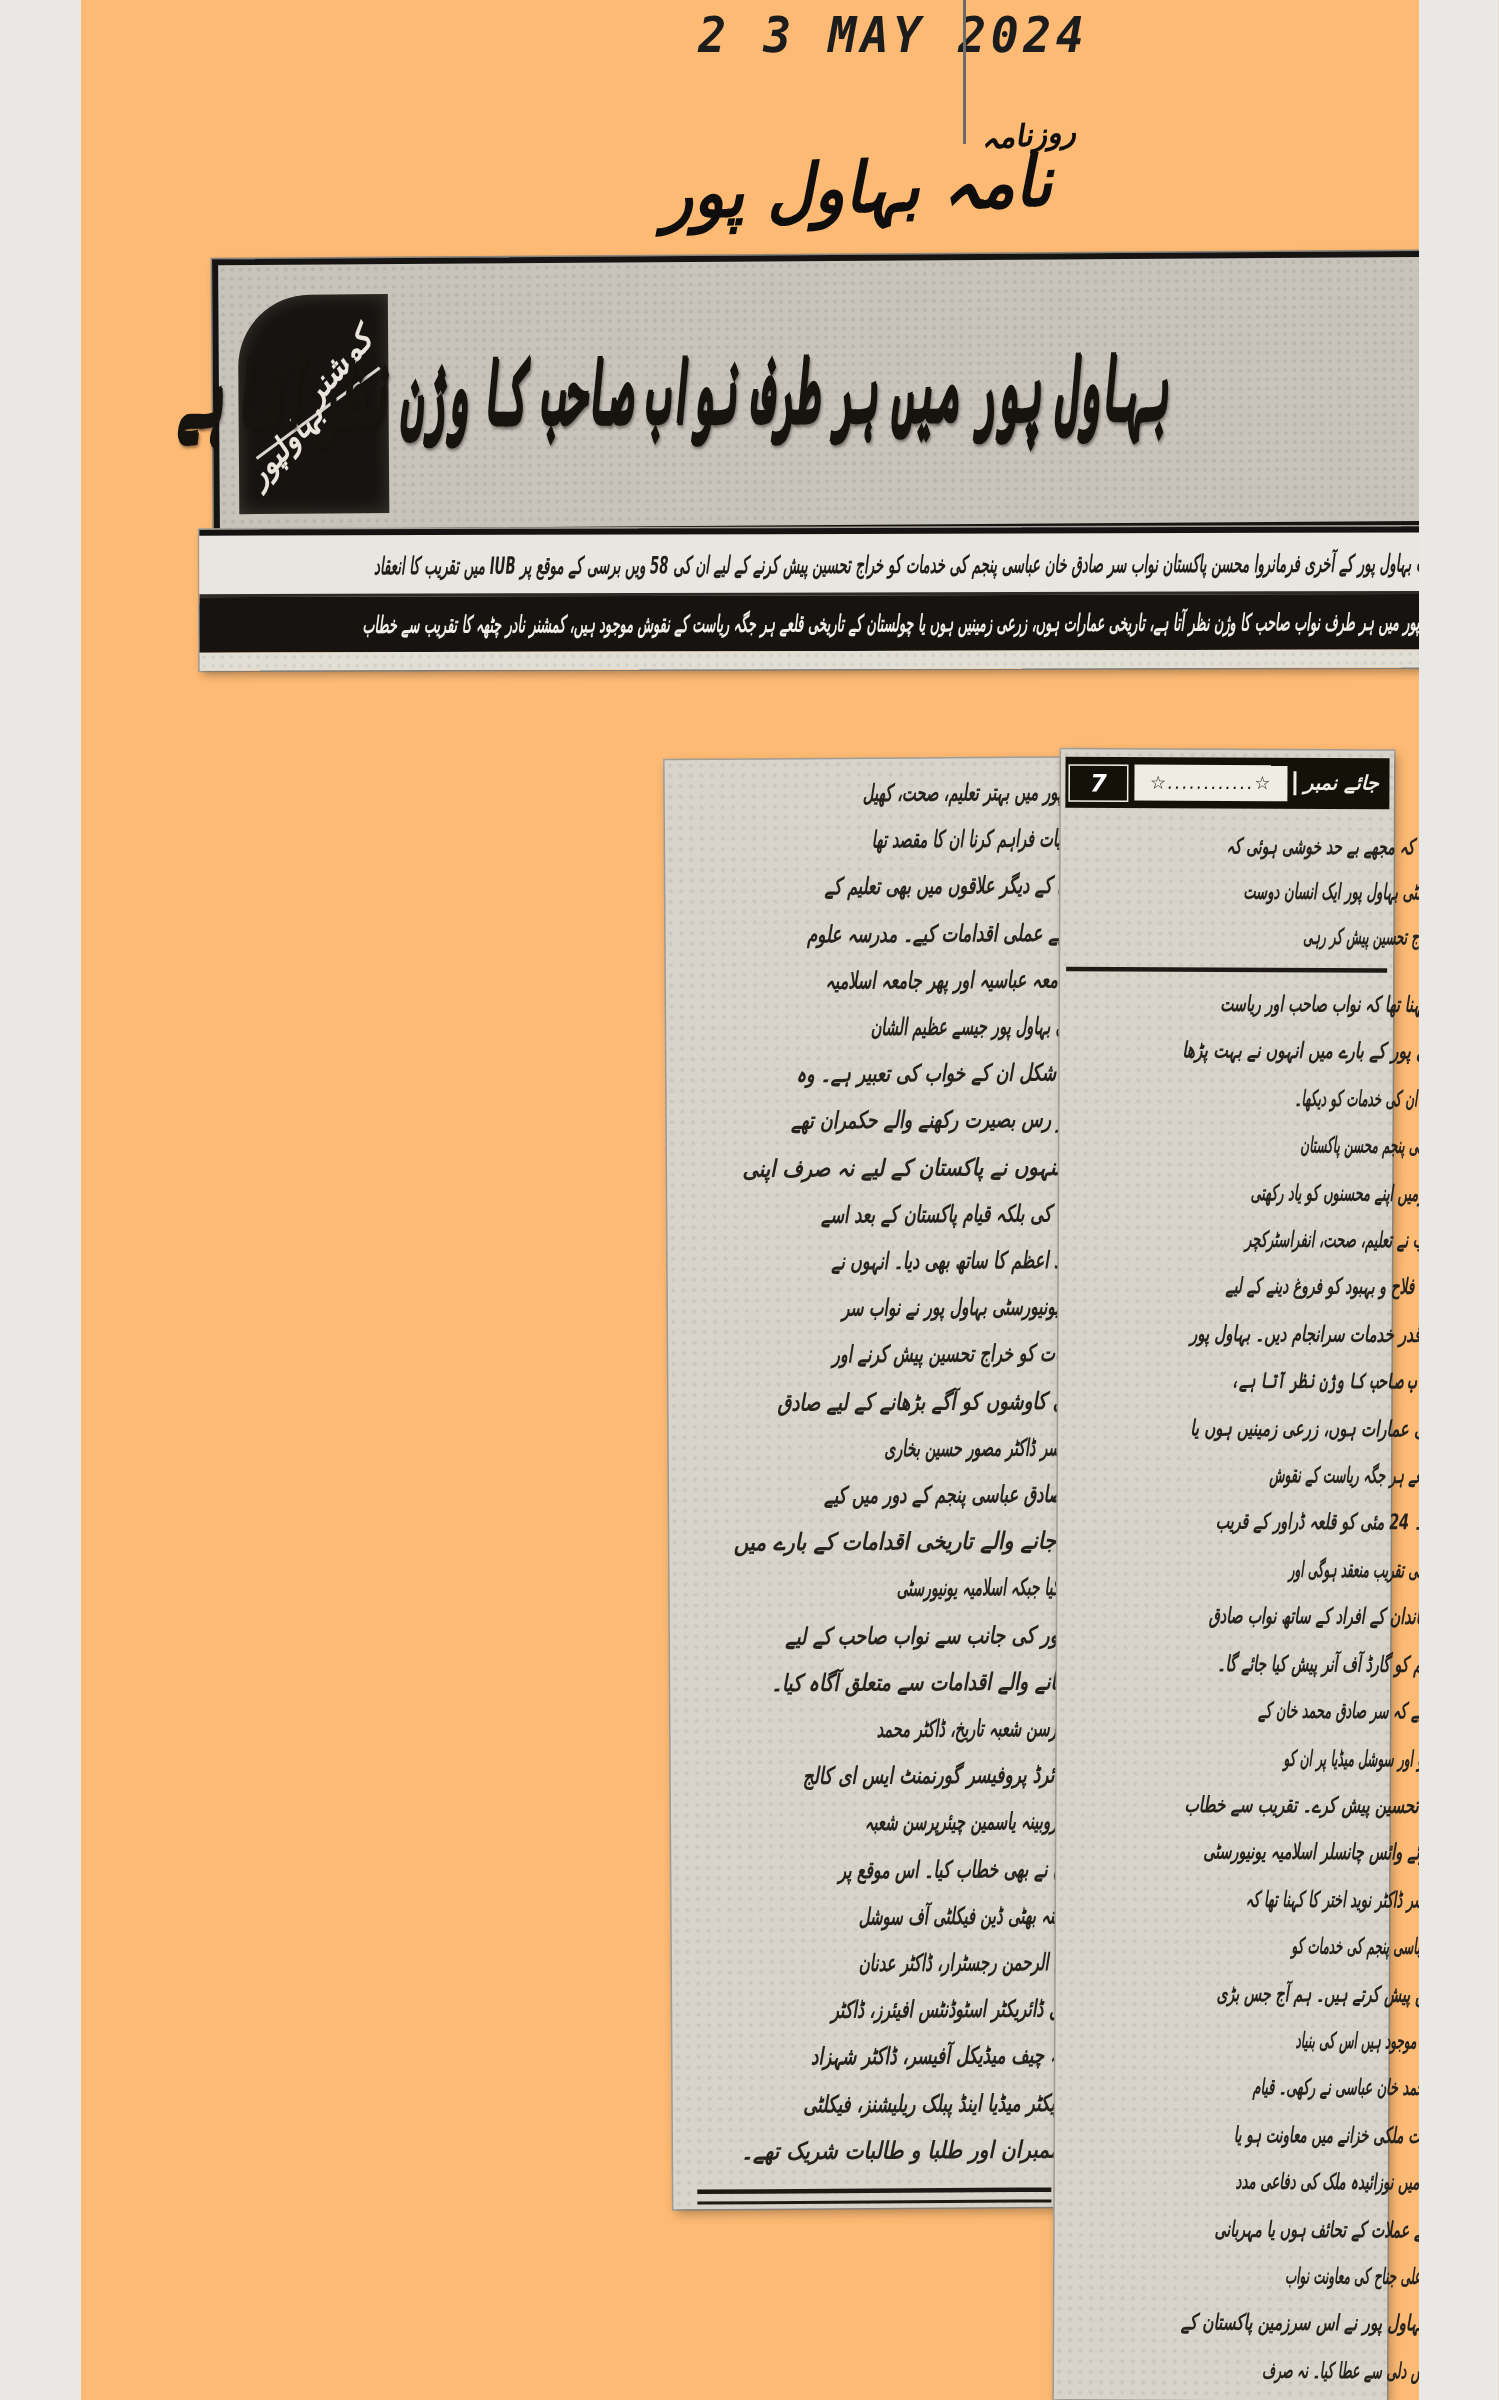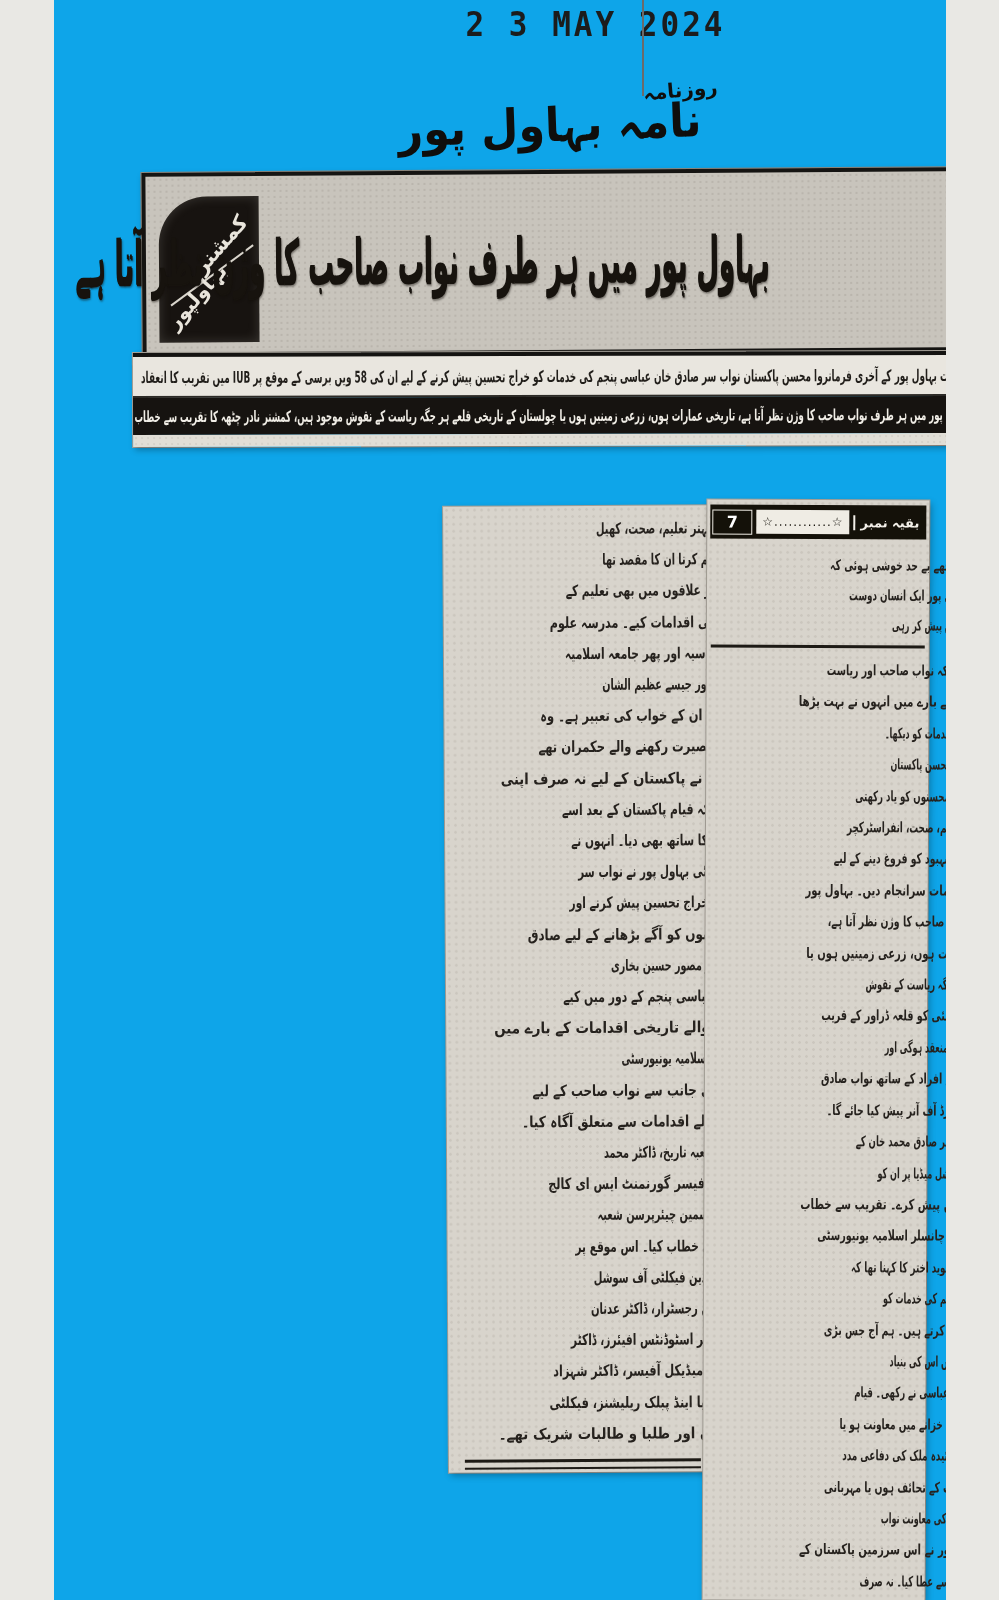--- a/index.html
+++ b/index.html
@@ -1,17 +1,17 @@
 <!DOCTYPE html>
 <html lang="ur"><head>
 <meta charset="utf-8">
 <style>
   html,body{margin:0;padding:0;background:#e9e8e4;}
-  #page{position:relative;width:892px;height:1600px;margin:0 auto;background:#0ea5e9;
-        overflow:hidden;font-family:"DejaVu Sans",sans-serif;}
+  #page{position:relative;width:892px;height:1600px;margin:0 auto;background:#fdba74;
+        overflow:hidden;font-family:"DejaVu Sans",sans-serif;font-style:italic;}
   
   .stamp{position:absolute;left:412px;top:6px;font-family:"DejaVu Sans Mono",monospace;
          font-weight:700;font-size:31px;letter-spacing:3px;color:#1c1c1c;
          transform:scaleY(1.06);white-space:nowrap;}
   .vline{position:absolute;left:588px;top:0;width:2px;height:96px;background:#6b6b6b;}
   .masthead{position:absolute;left:388px;top:76px;width:270px;direction:rtl;color:#0f0e0c;}
   .masthead-small{position:absolute;right:-6px;top:2px;font-size:20px;font-weight:700;
          transform:rotate(-5deg);white-space:nowrap;}
   .masthead-big{position:absolute;right:10px;top:24px;font-size:43px;font-weight:700;
          transform:rotate(-2deg) scaleY(1.08);white-space:nowrap;letter-spacing:-1px;}
@@ -139,21 +139,21 @@
         <div class="u-line" style="transform: scale(0.686981, 1);">بخاری ایڈیشنل ڈائریکٹر اسٹوڈنٹس افیئرز، ڈاکٹر</div>
         <div class="u-line" style="transform: scale(0.723032, 1);">عثمان چیمہ چیف میڈیکل آفیسر، ڈاکٹر شہزاد</div>
         <div class="u-line" style="transform: scale(0.731563, 1);">خالد ڈائریکٹر میڈیا اینڈ پبلک ریلیشنز، فیکلٹی</div>
         <div class="u-line" style="transform: scale(0.861111, 1);">ممبران اور طلبا و طالبات شریک تھے۔</div>
       </div>
     <div class="cc-rule"></div>
   </div>
 
   <div class="clip right-clip">
     <div class="contbar">
-      <span class="cont-label">بقیہ نمبر</span>
+      <span class="cont-label">جائے نمبر</span>
       <span class="cont-stars">☆............☆</span>
       <span class="cont-num">7</span>
     </div>
     <div class="rc-top">
         <div class="u-line" style="transform: scale(0.641745, 1);">کرتے ہوئے کہا کہ مجھے بے حد خوشی ہوئی کہ</div>
         <div class="u-line" style="transform: scale(0.605882, 1);">اسلامیہ یونیورسٹی بہاول پور ایک انسان دوست</div>
         <div class="u-line" style="transform: scale(0.55, 1);">اور تعلیم دوست شخصیت کو خراج تحسین پیش کر رہی</div>
       </div>
     <div class="rc-rule"></div>
     <div class="rc-body">

